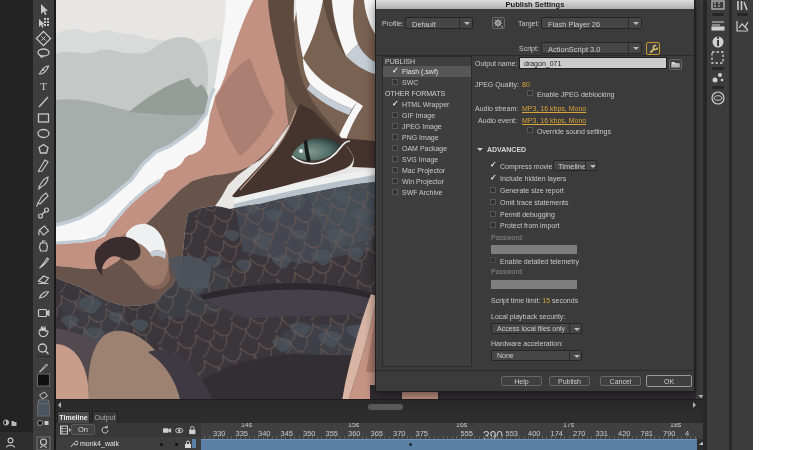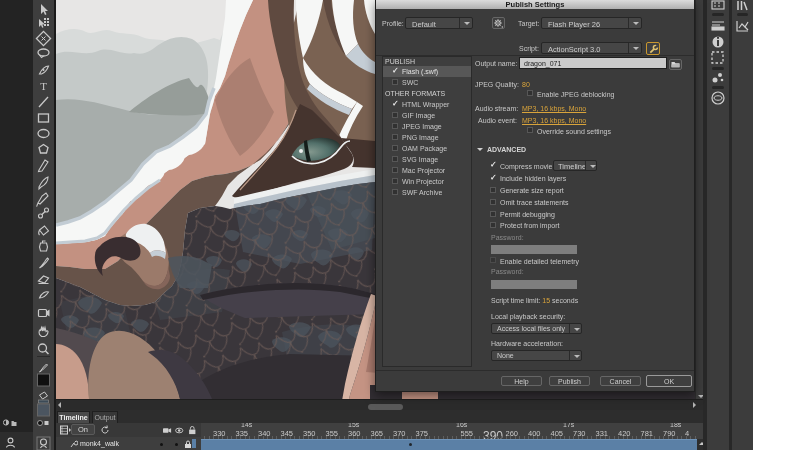--- a/index.html
+++ b/index.html
@@ -191,24 +191,24 @@
         <div style="position:absolute;left:79.5px;top:6px;color:#c9c9c9;font-size:7.5px">345</div>
         <div style="position:absolute;left:102px;top:6px;color:#c9c9c9;font-size:7.5px">350</div>
         <div style="position:absolute;left:124.5px;top:6px;color:#c9c9c9;font-size:7.5px">355</div>
         <div style="position:absolute;left:147px;top:6px;color:#c9c9c9;font-size:7.5px">360</div>
         <div style="position:absolute;left:169.5px;top:6px;color:#c9c9c9;font-size:7.5px">365</div>
         <div style="position:absolute;left:192px;top:6px;color:#c9c9c9;font-size:7.5px">370</div>
         <div style="position:absolute;left:214.5px;top:6px;color:#c9c9c9;font-size:7.5px">375</div>
         <div style="position:absolute;left:237px;top:15px;color:#c9c9c9;font-size:7.5px">380</div>
         <div style="position:absolute;left:259.5px;top:6px;color:#c9c9c9;font-size:7.5px">555</div>
         <div style="position:absolute;left:282px;top:6px;color:#c9c9c9;font-size:12px">390</div>
-        <div style="position:absolute;left:304.5px;top:6px;color:#c9c9c9;font-size:7.5px">260</div>
+        <div style="position:absolute;left:304.5px;top:6px;color:#c9c9c9;font-size:7.5px">553</div>
         <div style="position:absolute;left:327px;top:6px;color:#c9c9c9;font-size:7.5px">400</div>
-        <div style="position:absolute;left:349.5px;top:6px;color:#c9c9c9;font-size:7.5px">405</div>
-        <div style="position:absolute;left:372px;top:6px;color:#c9c9c9;font-size:7.5px">730</div>
+        <div style="position:absolute;left:349.5px;top:6px;color:#c9c9c9;font-size:7.5px">174</div>
+        <div style="position:absolute;left:372px;top:6px;color:#c9c9c9;font-size:7.5px">270</div>
         <div style="position:absolute;left:394.5px;top:6px;color:#c9c9c9;font-size:7.5px">331</div>
         <div style="position:absolute;left:417px;top:6px;color:#c9c9c9;font-size:7.5px">420</div>
         <div style="position:absolute;left:439.5px;top:6px;color:#c9c9c9;font-size:7.5px">781</div>
         <div style="position:absolute;left:462px;top:6px;color:#c9c9c9;font-size:7.5px">790</div>
         <div style="position:absolute;left:484px;top:6px;color:#c9c9c9;font-size:7.5px">4</div>
         <div style="position:absolute;left:40px;top:-2px;color:#c9c9c9;font-size:7px">14s</div>
         <div style="position:absolute;left:147px;top:-2px;color:#c9c9c9;font-size:7px">15s</div>
         <div style="position:absolute;left:255px;top:-2px;color:#c9c9c9;font-size:7px">16s</div>
         <div style="position:absolute;left:362px;top:-2px;color:#c9c9c9;font-size:7px">17s</div>
         <div style="position:absolute;left:469px;top:-2px;color:#c9c9c9;font-size:7px">18s</div>

